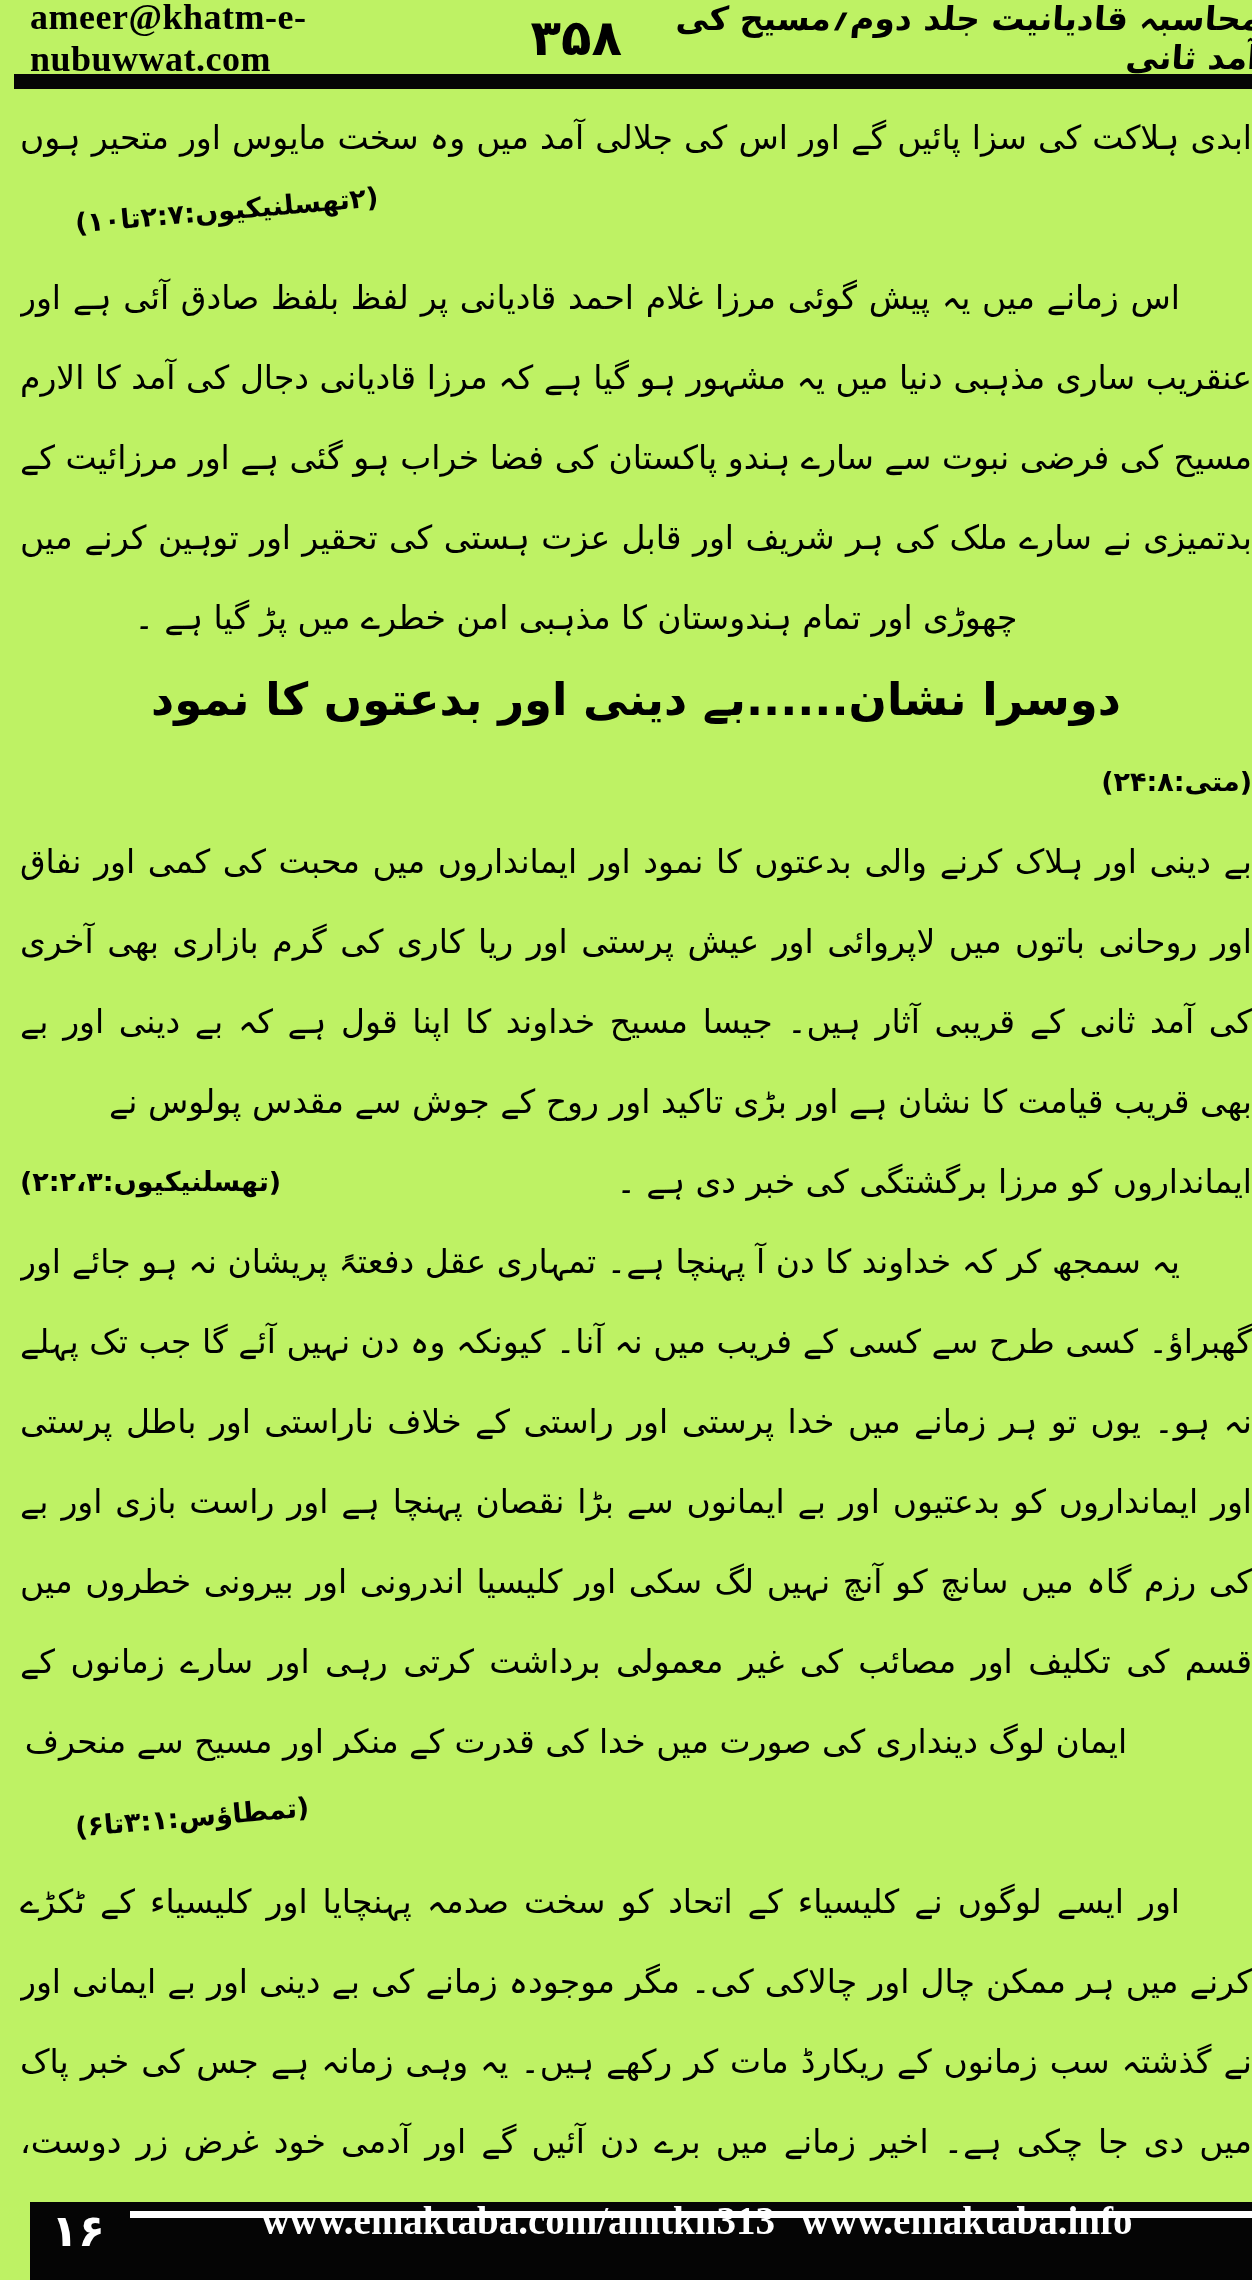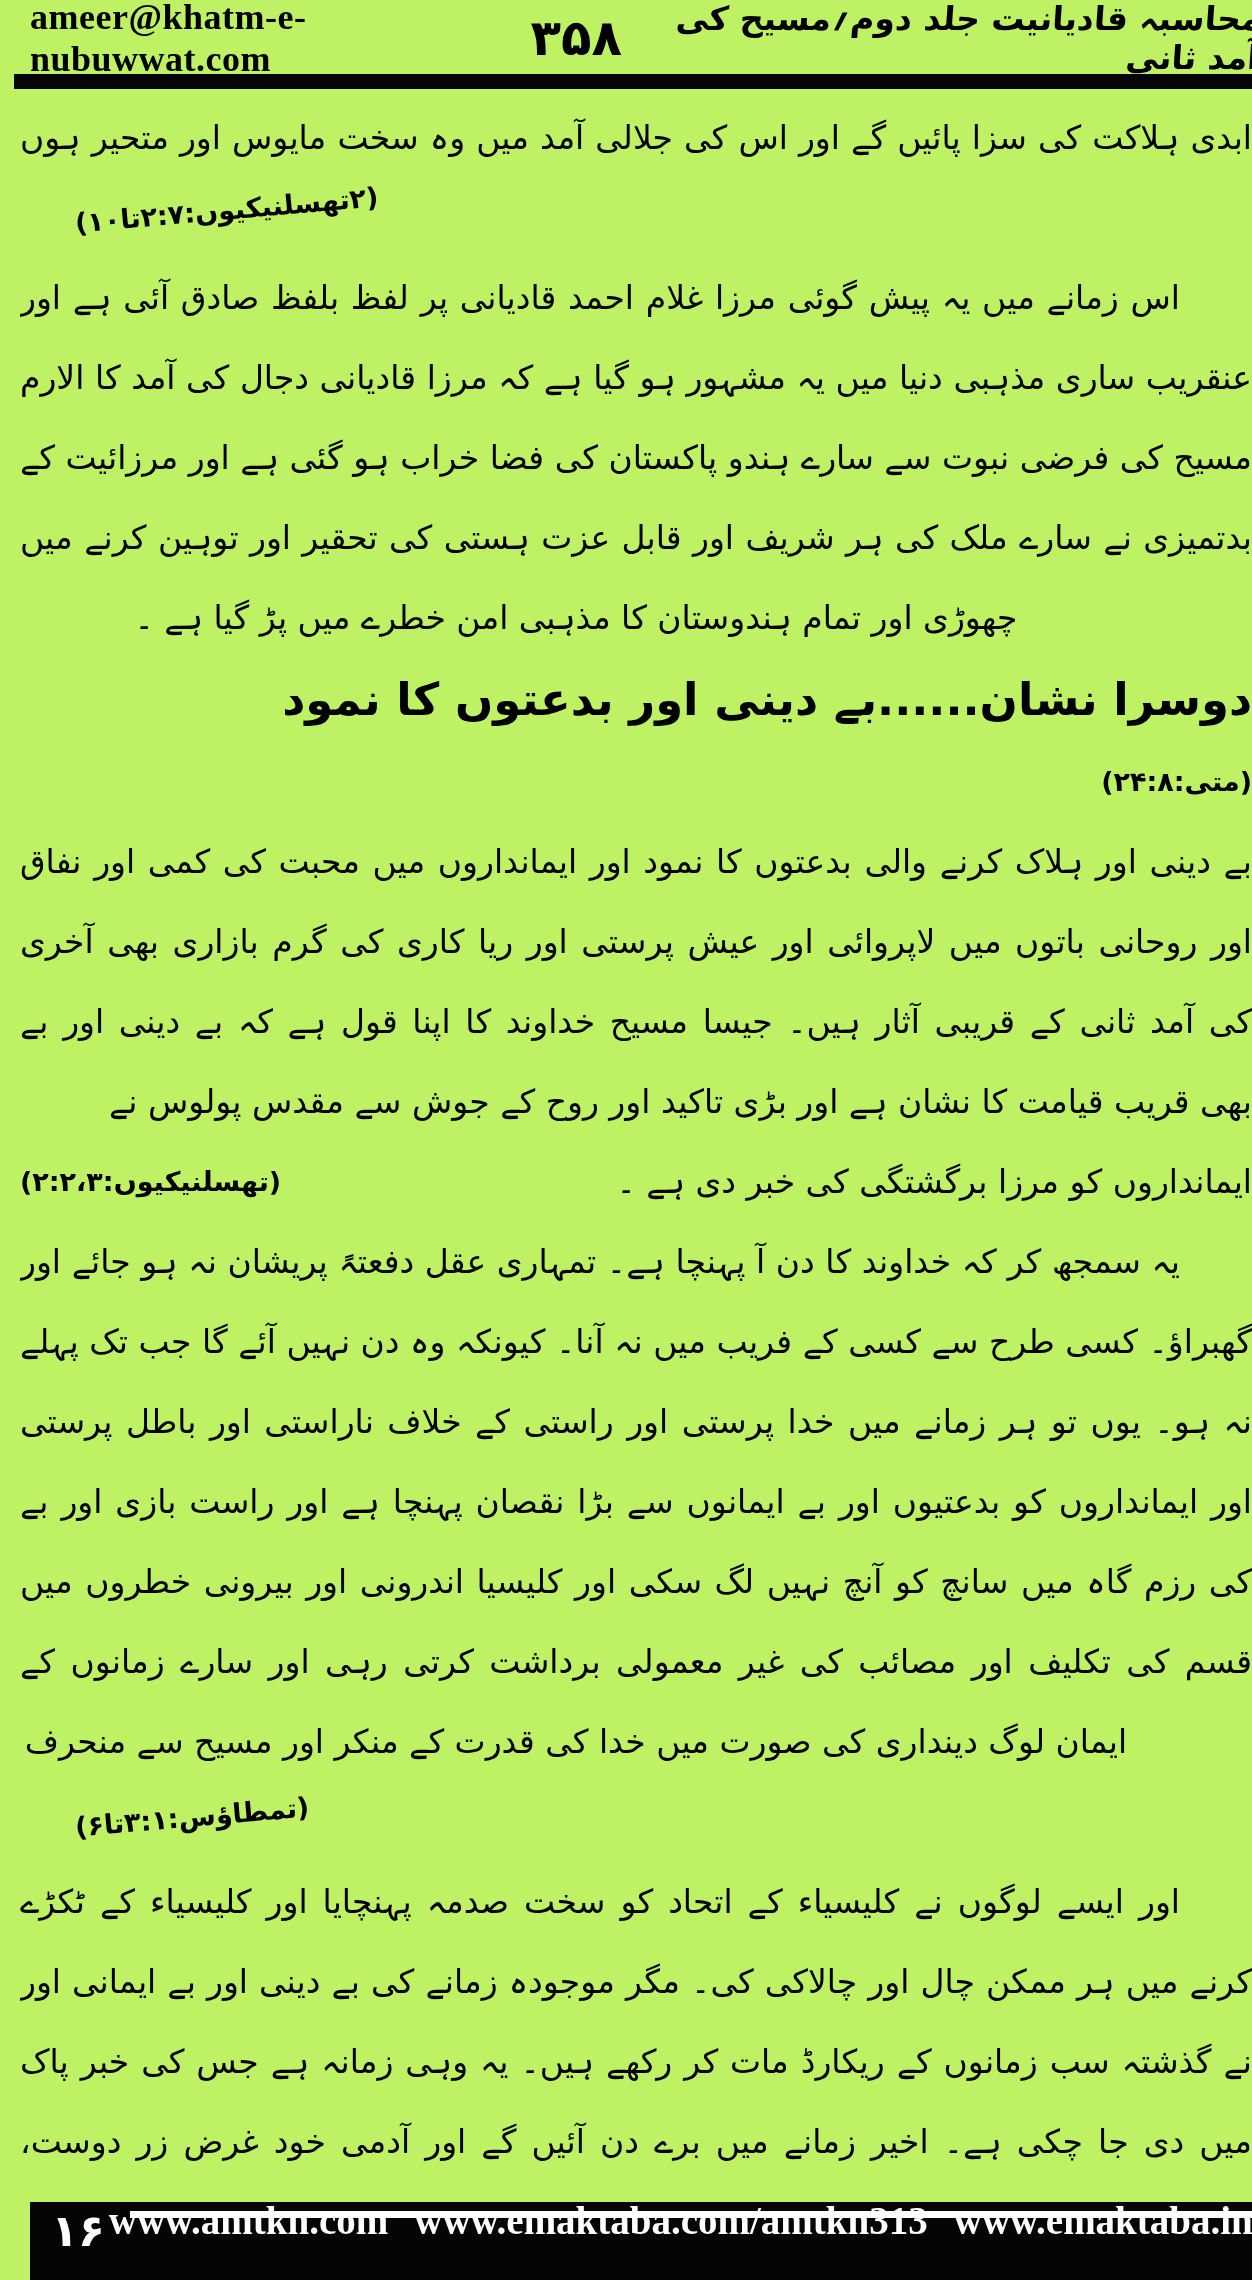--- a/index.html
+++ b/index.html
@@ -29,21 +29,21 @@
     position:absolute;top:98px;left:20px;right:24px;direction:rtl;text-align:right;
   }
   .row{
     height:80px;line-height:80px;font-size:33px;overflow:hidden;
     font-family:"DejaVu Sans",sans-serif;
   }
   .full{text-align:justify;text-align-last:justify;text-justify:inter-word;}
   .start{padding-right:72px;}
   .center-end{text-align:center;padding-right:120px;}
   .heading{
-    font-weight:bold;font-size:45px;height:84px;line-height:84px;
+    text-align:center;font-weight:bold;font-size:45px;height:84px;line-height:84px;
   }
   .withcite{display:flex;justify-content:space-between;align-items:center;}
   .withcite .vtext{padding-right:60px;}
   .cite{
     font-size:27px;font-weight:bold;white-space:nowrap;
   }
   .cite-row{
     text-align:left;padding-left:55px;font-size:27px;font-weight:bold;
     transform:rotate(-5deg);transform-origin:120px center;
   }
@@ -109,20 +109,19 @@
     <div class="row full">کرنے میں ہر ممکن چال اور چالاکی کی۔ مگر موجودہ زمانے کی بے دینی اور بے ایمانی اور بدعتوں</div>
     <div class="row full">نے گذشتہ سب زمانوں کے ریکارڈ مات کر رکھے ہیں۔ یہ وہی زمانہ ہے جس کی خبر پاک نوشتوں</div>
     <div class="row full">میں دی جا چکی ہے۔ اخیر زمانے میں برے دن آئیں گے اور آدمی خود غرض زر دوست، شیخی باز،</div>
   </div>
 
   <div class="footer">
     <div class="fnum">۱۶</div>
     <div class="fmain">
       <div class="fline"></div>
       <div class="flinks">
-        <span>www.amtkn.com</span>
         <span>www.emaktaba.com/amtkn313</span>
         <span>www.emaktaba.info</span>
       </div>
     </div>
   </div>
 
 </div>
 
 </body></html>

